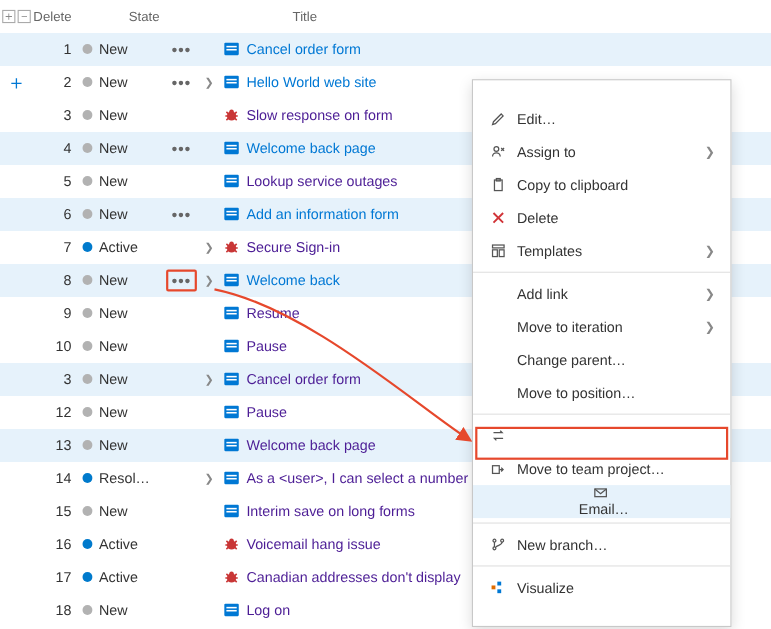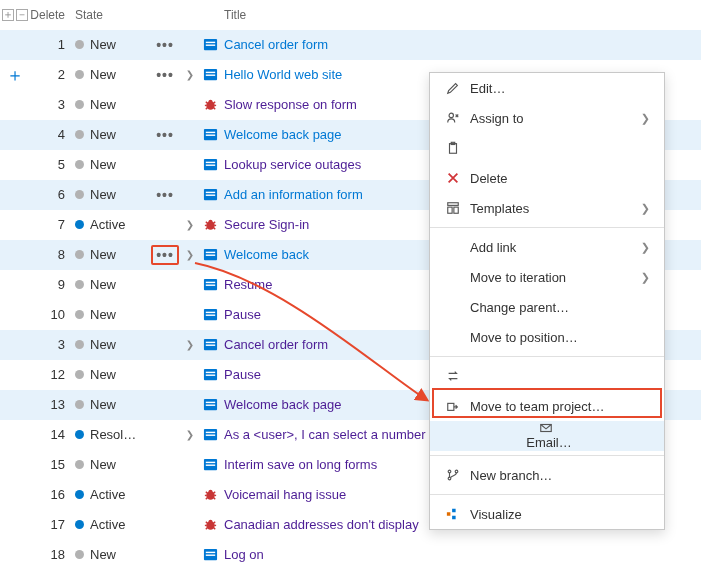--- a/index.html
+++ b/index.html
@@ -66,21 +66,21 @@
 
   
   .context-menu {
     position:absolute;
     top: 72px; left: 429px;
     width: 236px;
     background:#fff;
     border:1px solid #c8c8c8;
     box-shadow: 0 4px 12px rgba(0,0,0,0.15);
     font-size:13px;
-    padding:0 0;
+    padding:20px 0;
   }
   .menu-item {
     display:flex; align-items:center;
     height:30px; padding:0 14px 0 12px;
     cursor:pointer; position:relative;
   }
   .menu-item.hovered { background:#e6f2fb;flex-direction:column; }
   .menu-icon { width:22px; display:flex; align-items:center; justify-content:center; color:#555;}
   .menu-icon.red { color:#d13438; }
   .menu-label { flex:1; padding-left:6px; }
@@ -90,21 +90,21 @@
     position:absolute; border:2px solid #e6482c;
     top: 388px; left:432px; width:230px; height:30px; pointer-events:none;
   }
 
   
   .arrow-svg {
     position:absolute; top:0; left:0; pointer-events:none;
     width:701px; height:572px;
   }
 
-  .header-row .col-state { padding-left:0px;}
+  .header-row .col-state { padding-left:0px;margin-left:42px;}
   .header-row .col-order { padding-right:10px;}
   .header-row .col-title { padding-left:4px; }
 </style>
 </head>
 <body>
 
 <div class="grid">
   <div class="header-row row">
     <div class="col-gutter">
       <span class="gutter-icon">＋</span>
@@ -543,20 +543,21 @@
     <span class="menu-label">Assign to</span>
     <span class="menu-arrow">❯</span>
   </div>
   <div class="menu-item">
     <span class="menu-icon">
       <svg viewBox="0 0 16 16" width="14" height="14" fill="none" stroke="currentColor" stroke-width="1.3">
           <rect x="4" y="3" width="8" height="11"></rect>
           <rect x="6" y="1.5" width="4" height="2.5"></rect>
         </svg>
     </span>
+    <span class="menu-label">Copy to clipboard</span>
   </div>
   <div class="menu-item">
     <span class="menu-icon red">
       <svg viewBox="0 0 16 16" width="14" height="14" stroke="currentColor" stroke-width="2">
           <path d="M3 3l10 10M13 3L3 13"></path>
         </svg>
     </span>
     <span class="menu-label">Delete</span>
   </div>
   <div class="menu-item">

